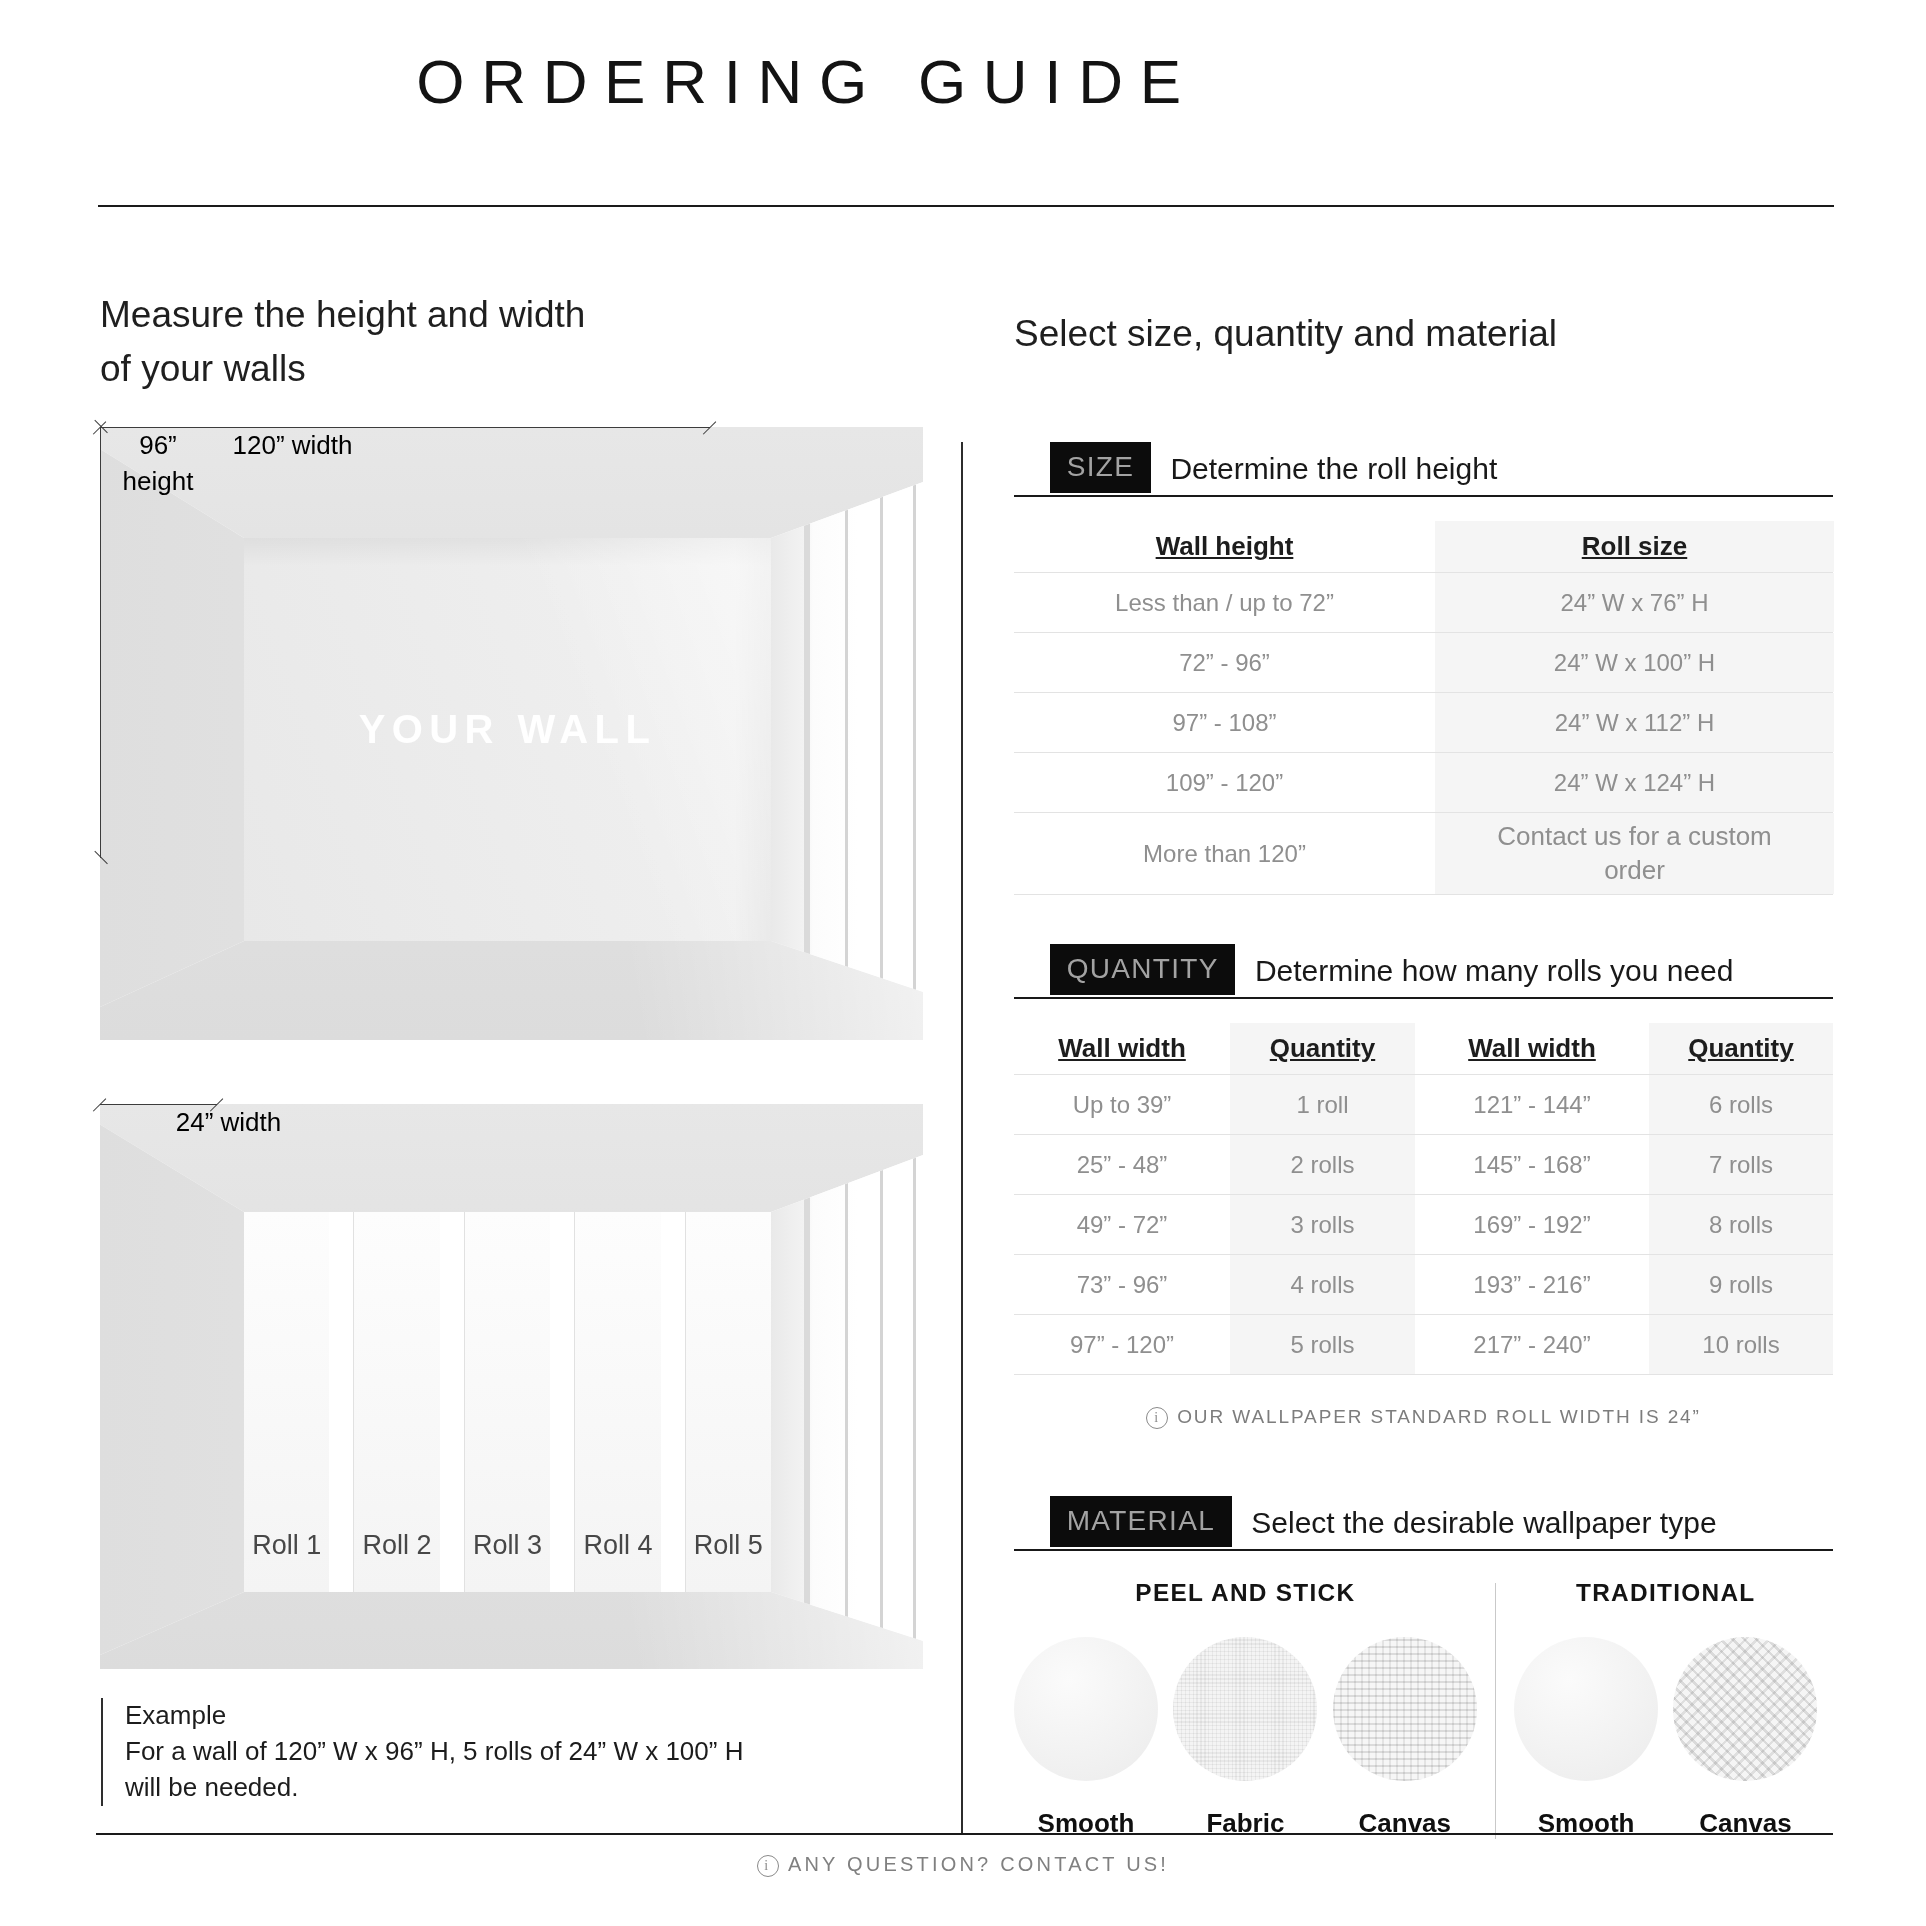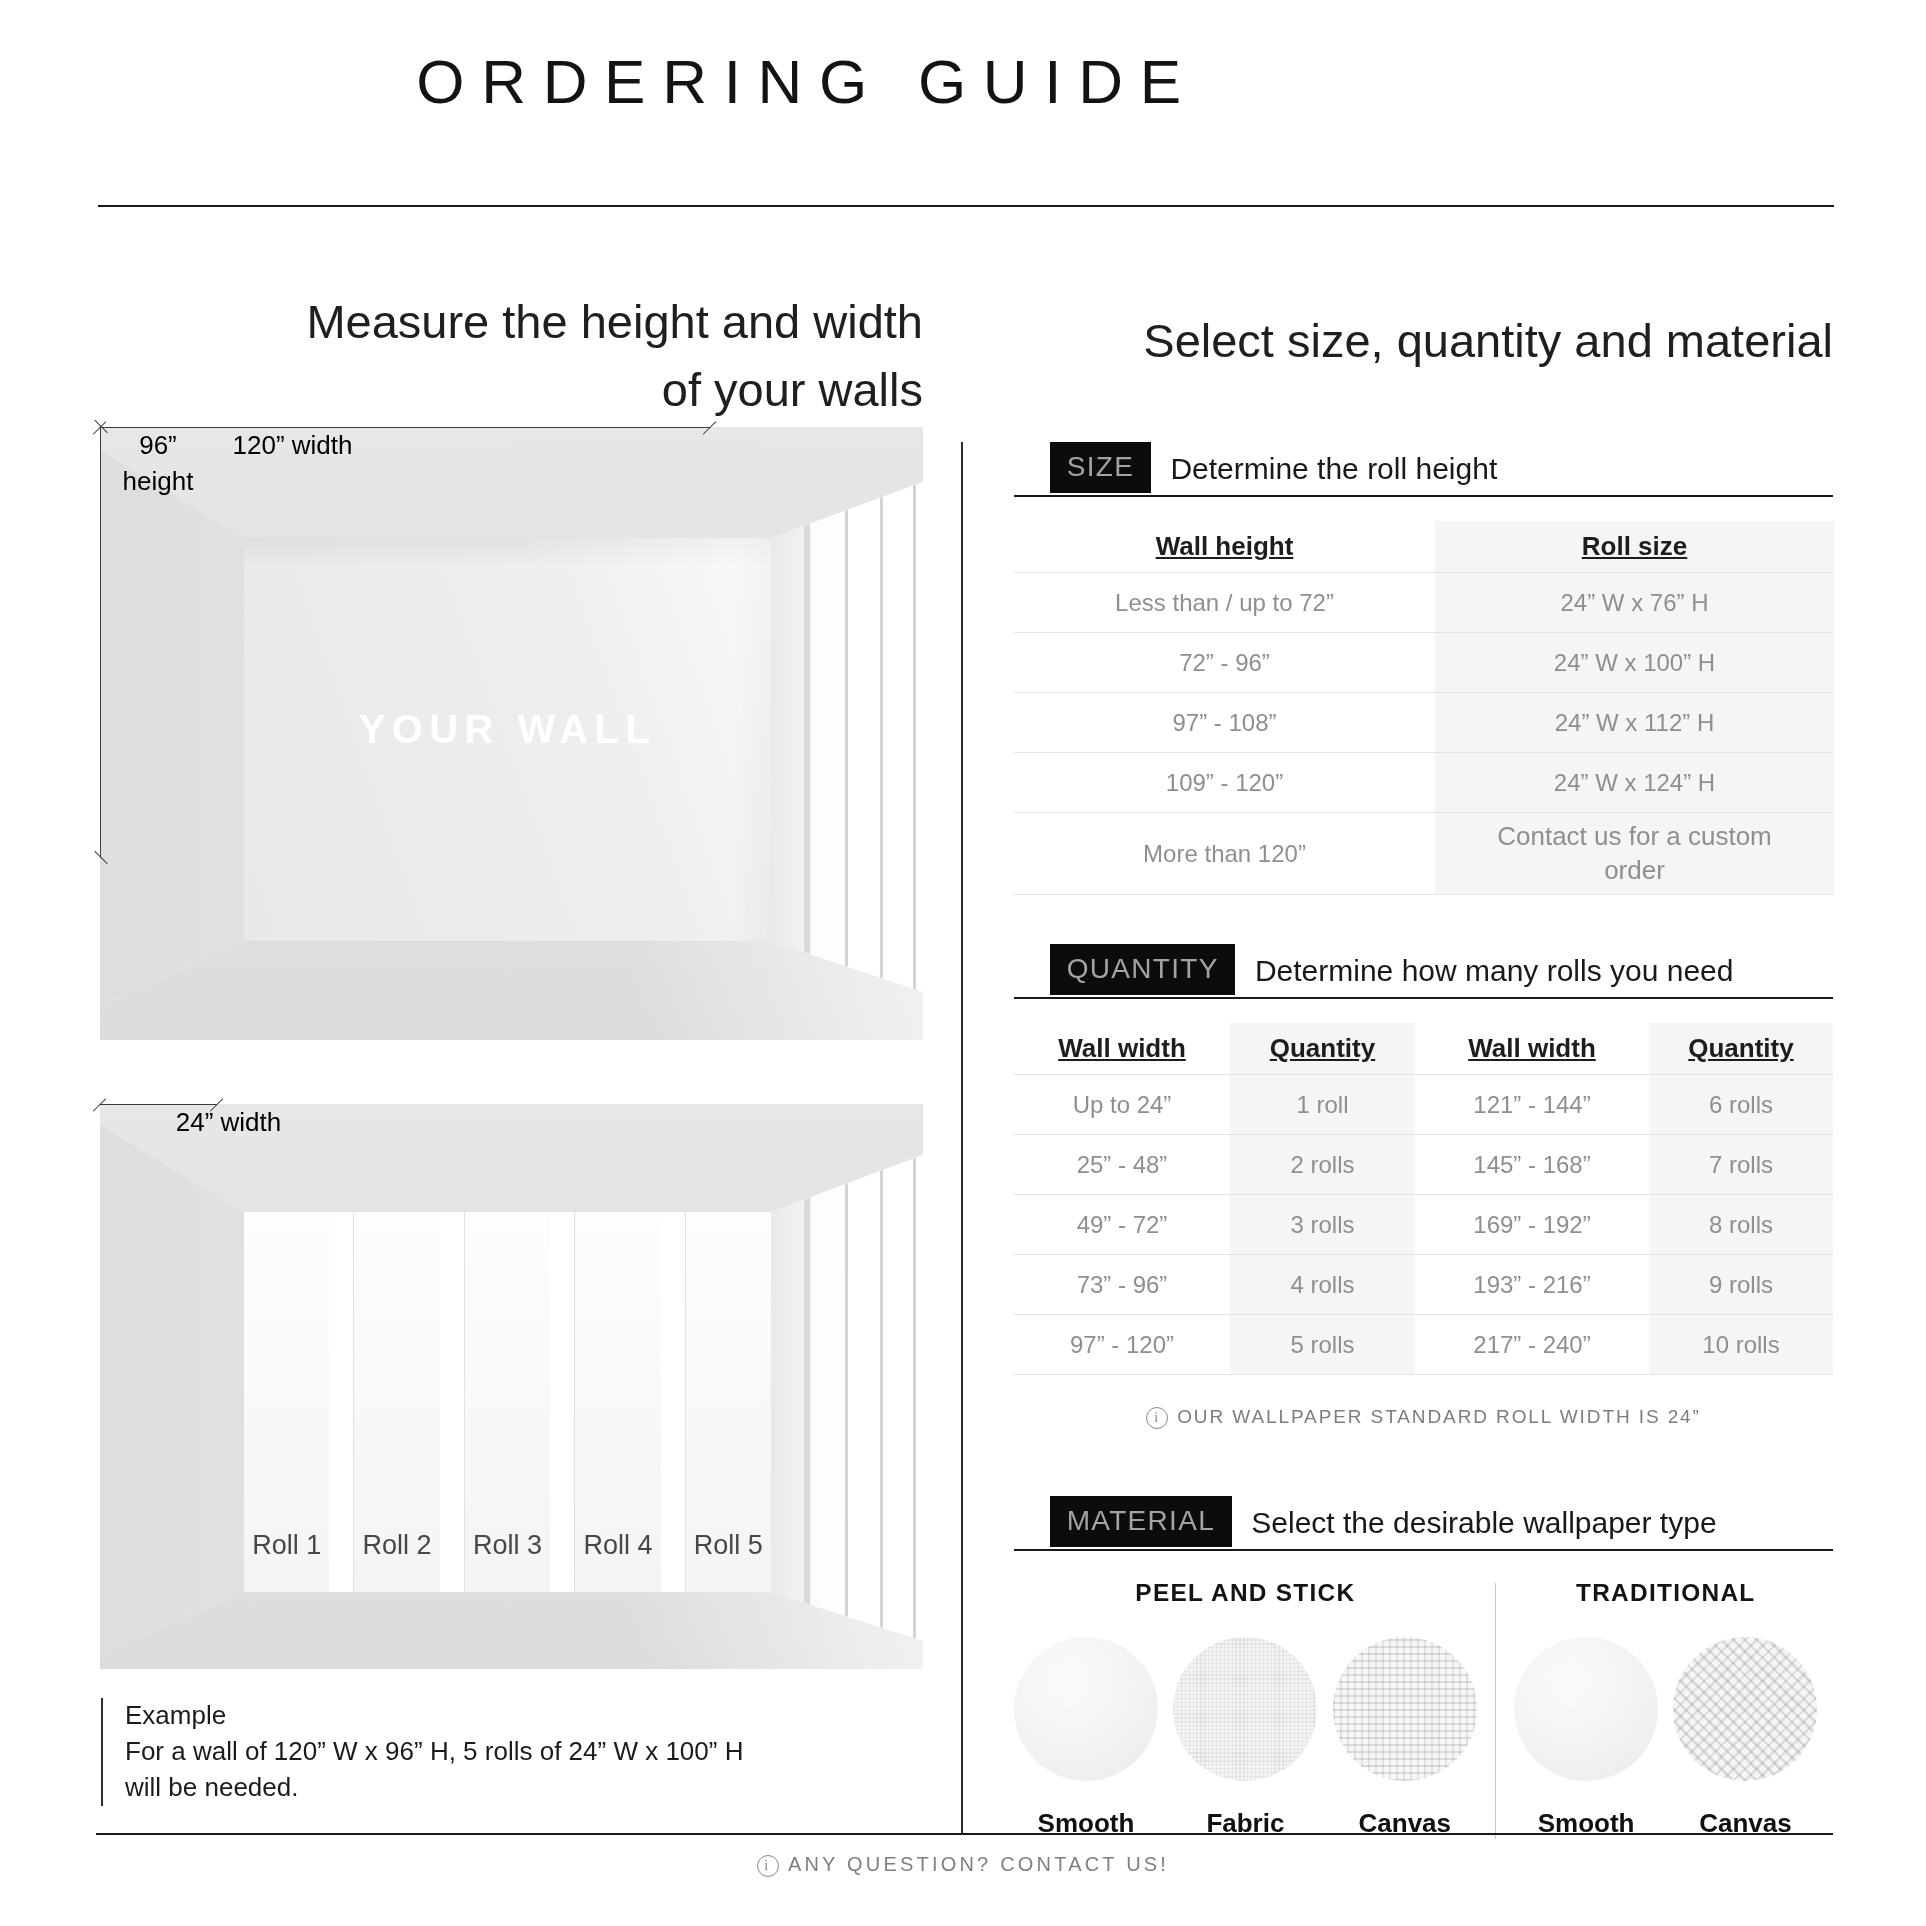--- a/index.html
+++ b/index.html
@@ -9,21 +9,21 @@
     font-family:"Liberation Sans", sans-serif; color:#1c1c1c; overflow:hidden;
   }
 
   
   .title { position:absolute; top:46px; left:0; width:1614px; text-align:center;
     font-size:62px; font-weight:500; letter-spacing:16.7px; color:#131313; }
   .title-rule { position:absolute; top:205px; left:98px; width:1736px; height:1.9px; background:#1a1a1a; }
   .col-divider { position:absolute; left:961px; top:442px; width:1.9px; height:1391px; background:#2c2c2c; }
 
   
-  .heading { position:absolute; font-size:47px; color:#1f1f1f; text-align:right; line-height:1.45; }
+  .heading { position:absolute; font-size:37px; color:#1f1f1f; text-align:left; line-height:1.45; }
   .heading-left { top:288px; left:100px; width:823px; }
   .heading-left span { display:block; }
   .heading-right { top:307px; left:1014px; width:819px; }
 
   
   .room { position:absolute; left:100px; width:823px; background:#fff; }
   .room1 { top:427px; height:613px; }
   .room2 { top:1104px; height:565px; }
   .room > div { position:absolute; inset:0; }
 
@@ -253,21 +253,21 @@
       <div class="tag-rule"></div>
     </div>
     <div class="tbl">
       <div class="qrow qhead">
         <div class="cell">Wall width</div>
         <div class="cell shade">Quantity</div>
         <div class="cell">Wall width</div>
         <div class="cell shade">Quantity</div>
       </div>
       <div class="qrow">
-        <div class="cell">Up to 24”</div>
+        <div class="cell">Up to 39”</div>
         <div class="cell shade">1 roll</div>
         <div class="cell">121” - 144”</div>
         <div class="cell shade">6 rolls</div>
       </div>
       <div class="qrow">
         <div class="cell">25” - 48”</div>
         <div class="cell shade">2 rolls</div>
         <div class="cell">145” - 168”</div>
         <div class="cell shade">7 rolls</div>
       </div>

